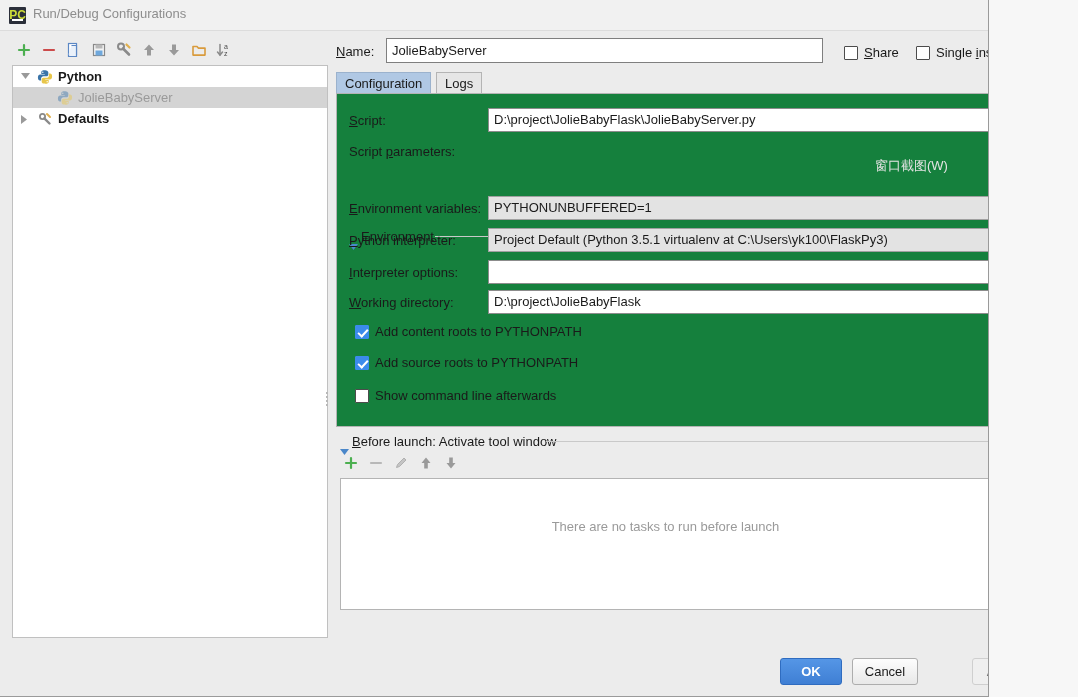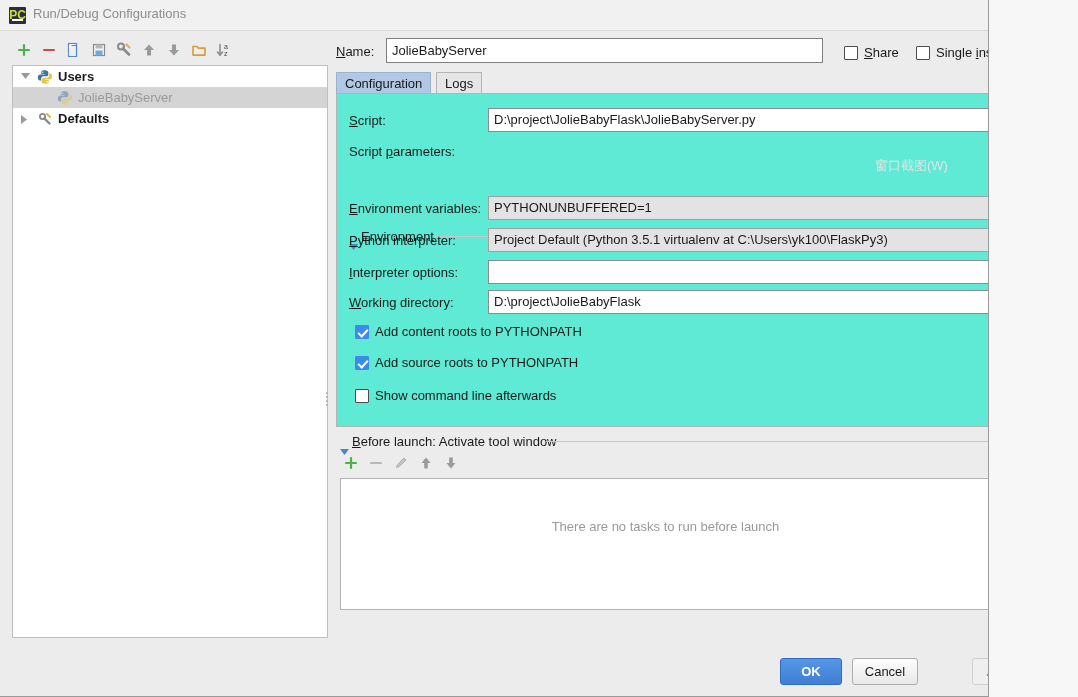--- a/index.html
+++ b/index.html
@@ -128,21 +128,21 @@
     position: absolute; top: 0; height: 22px; line-height: 21px;
     font-size: 13px; padding: 0 8px; color: #1a1a1a;
     border: 1px solid #b4b4b4; border-bottom: none;
     background: #e6e6e6;
   }
   .tab.active { background: #b0c8e4; border-color: #9bb2cd; text-align: right; }
 
   
   #tab-panel {
     position: absolute; left: 0; top: 57px; width: 653px; height: 334px;
-    background: #5eead4;
+    background: #15803d;
     border: 1px solid #b4b4b4;
   }
 
   .fld {
     position: absolute; height: 24px;
     border: 1px solid #8c8c8c; background: #fff;
     font-size: 13px; color: #1a1a1a;
     padding: 0 5px; line-height: 22px;
     white-space: nowrap; overflow: hidden;
   }
@@ -291,21 +291,21 @@
         <svg width="9" height="7">
             <path d="M0 0 L9 0 L4.5 6 Z" fill="#9a9a9a"></path>
           </svg>
       </span>
       <span class="tree-icon" style="left:24px">
         <svg width="16" height="16" viewBox="0 0 16 16">
           <path d="M7.6 1.3c-2 0-3.3.6-3.3 2v1.6h3.5v.6H3.1c-1.2 0-2.2 1-2.2 3s.8 2.9 2 2.9h1.2V9.6c0-1.3 1.1-2.4 2.4-2.4h3c1 0 1.8-.8 1.8-1.8V3.3c0-1-.9-1.7-2-1.9-.6-.1-1.2-.1-1.7-.1zM5.8 2.6c.4 0 .7.3.7.7s-.3.7-.7.7-.7-.3-.7-.7.3-.7.7-.7z" fill="#3a74a8"></path>
           <path d="M8.4 14.7c2 0 3.3-.6 3.3-2v-1.6H8.2v-.6h4.7c1.2 0 2.2-1 2.2-3s-.8-2.9-2-2.9h-1.2v1.8c0 1.3-1.1 2.4-2.4 2.4h-3c-1 0-1.8.8-1.8 1.8v2.1c0 1 .9 1.7 2 1.9.6.1 1.2.1 1.7.1zm1.8-1.3c-.4 0-.7-.3-.7-.7s.3-.7.7-.7.7.3.7.7-.3.7-.7.7z" fill="#e8c64a"></path>
         </svg>
       </span>
-      <span class="tree-label bold" style="left:45px">Users</span>
+      <span class="tree-label bold" style="left:45px">Python</span>
     </div>
 
     <div class="tree-row selected">
       <span class="tree-icon" style="left:44px;opacity:0.45">
         <svg width="16" height="16" viewBox="0 0 16 16">
           <path d="M7.6 1.3c-2 0-3.3.6-3.3 2v1.6h3.5v.6H3.1c-1.2 0-2.2 1-2.2 3s.8 2.9 2 2.9h1.2V9.6c0-1.3 1.1-2.4 2.4-2.4h3c1 0 1.8-.8 1.8-1.8V3.3c0-1-.9-1.7-2-1.9-.6-.1-1.2-.1-1.7-.1zM5.8 2.6c.4 0 .7.3.7.7s-.3.7-.7.7-.7-.3-.7-.7.3-.7.7-.7z" fill="#3a74a8"></path>
           <path d="M8.4 14.7c2 0 3.3-.6 3.3-2v-1.6H8.2v-.6h4.7c1.2 0 2.2-1 2.2-3s-.8-2.9-2-2.9h-1.2v1.8c0 1.3-1.1 2.4-2.4 2.4h-3c-1 0-1.8.8-1.8 1.8v2.1c0 1 .9 1.7 2 1.9.6.1 1.2.1 1.7.1zm1.8-1.3c-.4 0-.7-.3-.7-.7s.3-.7.7-.7.7.3.7.7-.3.7-.7.7z" fill="#e8c64a"></path>
         </svg>
       </span>
       <span class="tree-label muted" style="left:65px">JolieBabyServer</span>

